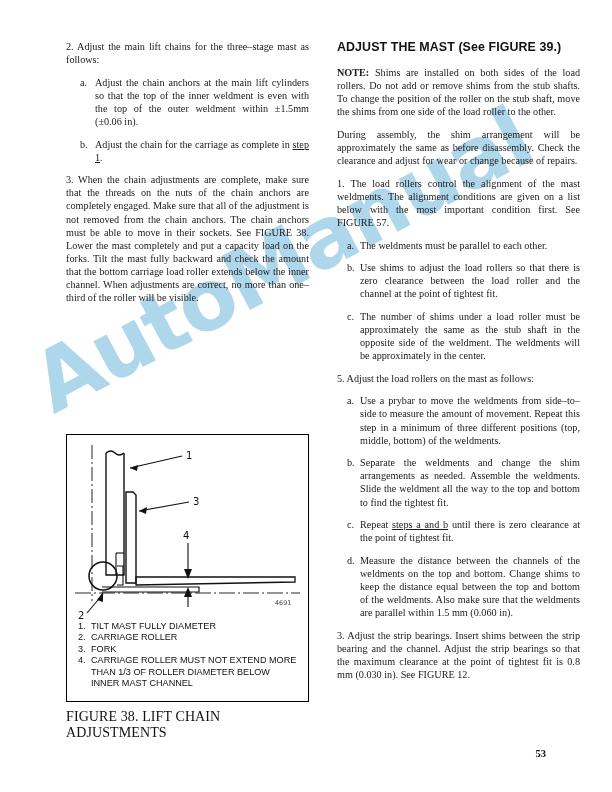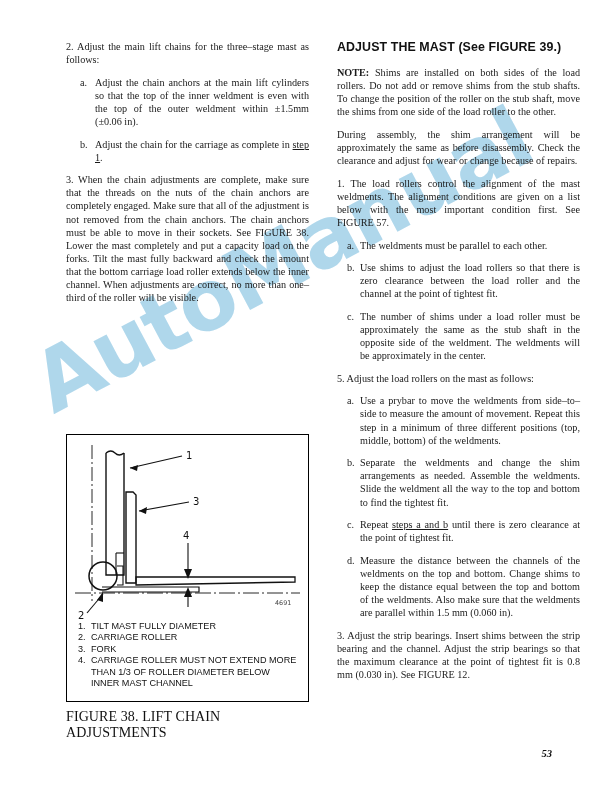--- a/index.html
+++ b/index.html
@@ -152,30 +152,29 @@
     width: 243px;
     font-family: "Liberation Serif", serif;
     font-size: 14px;
     letter-spacing: 0.1px;
     color: #111;
   }
 
   
   #page-number {
     position: absolute;
-    left: 6px;
+    left: 0;
     top: 748px;
     width: 546px;
     text-align: right;
     font-family: "Liberation Serif", serif;
     font-weight: bold;
     font-size: 10.6px;
     color: #111;
     z-index: 10;
-    font-style: italic;
   }
 </style>
 </head>
 <body>
 
 <div id="page">
 
   <div id="watermark">
     <div class="wm-text">AutoManual</div>
   </div>

